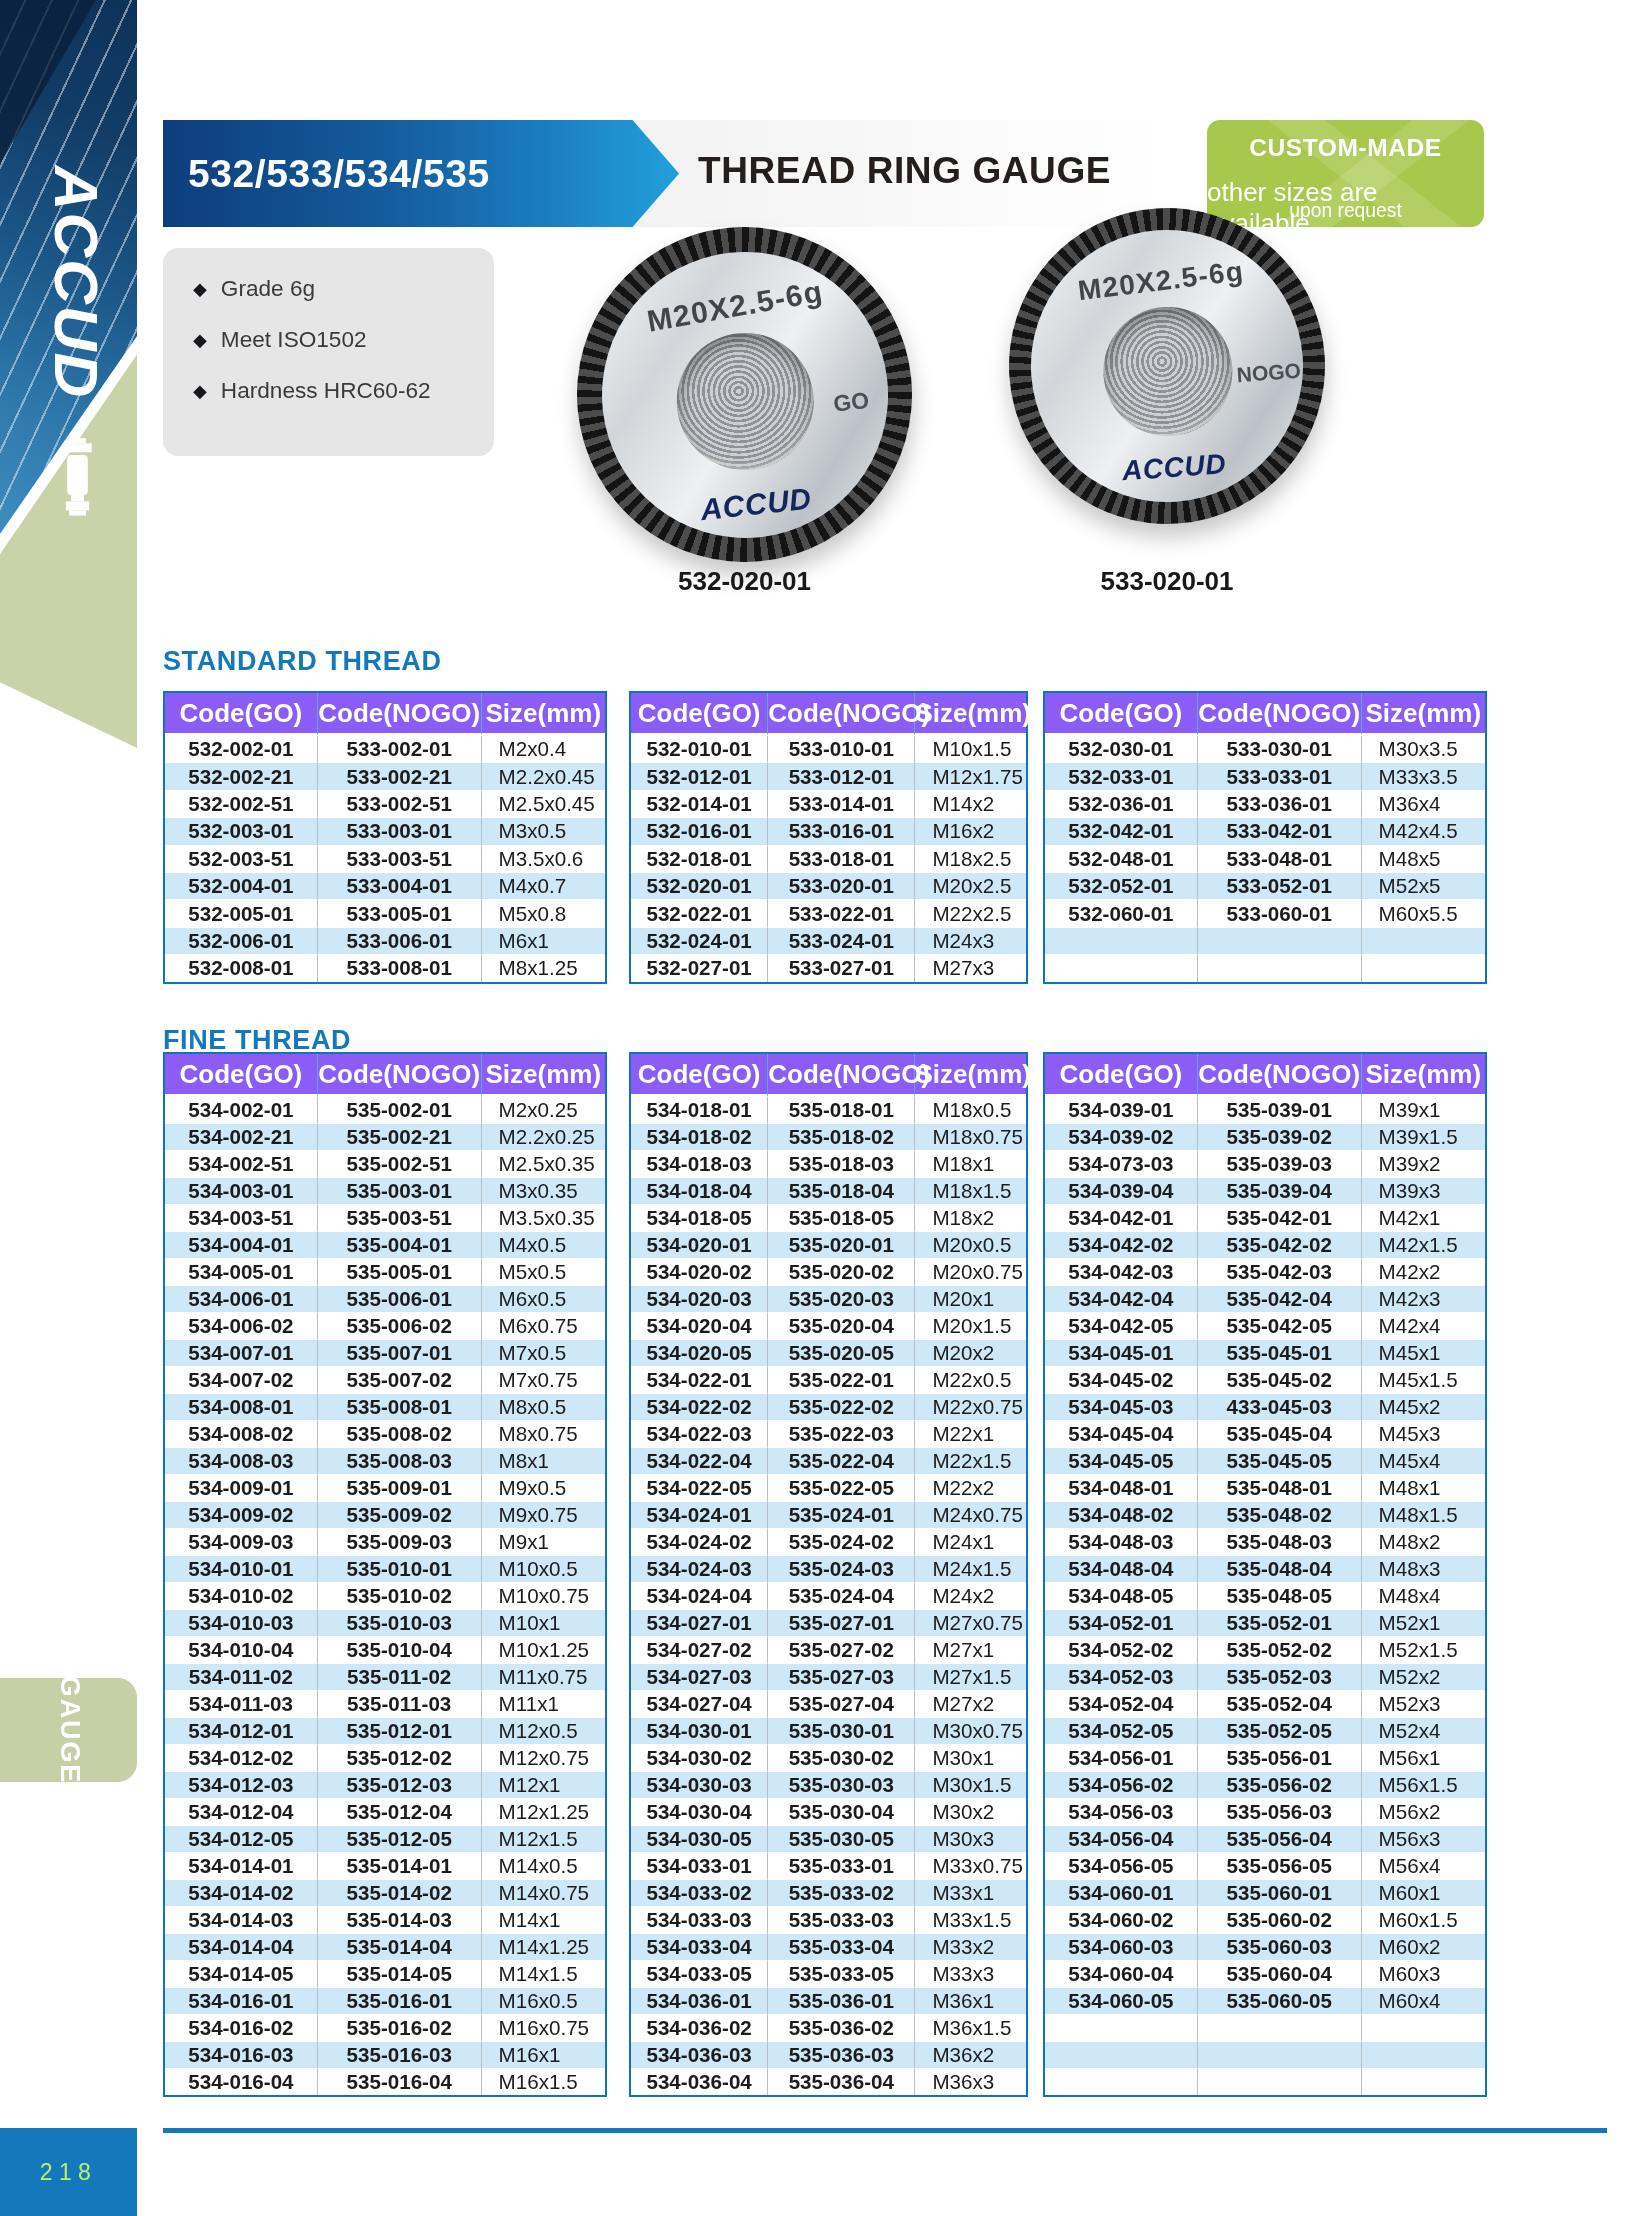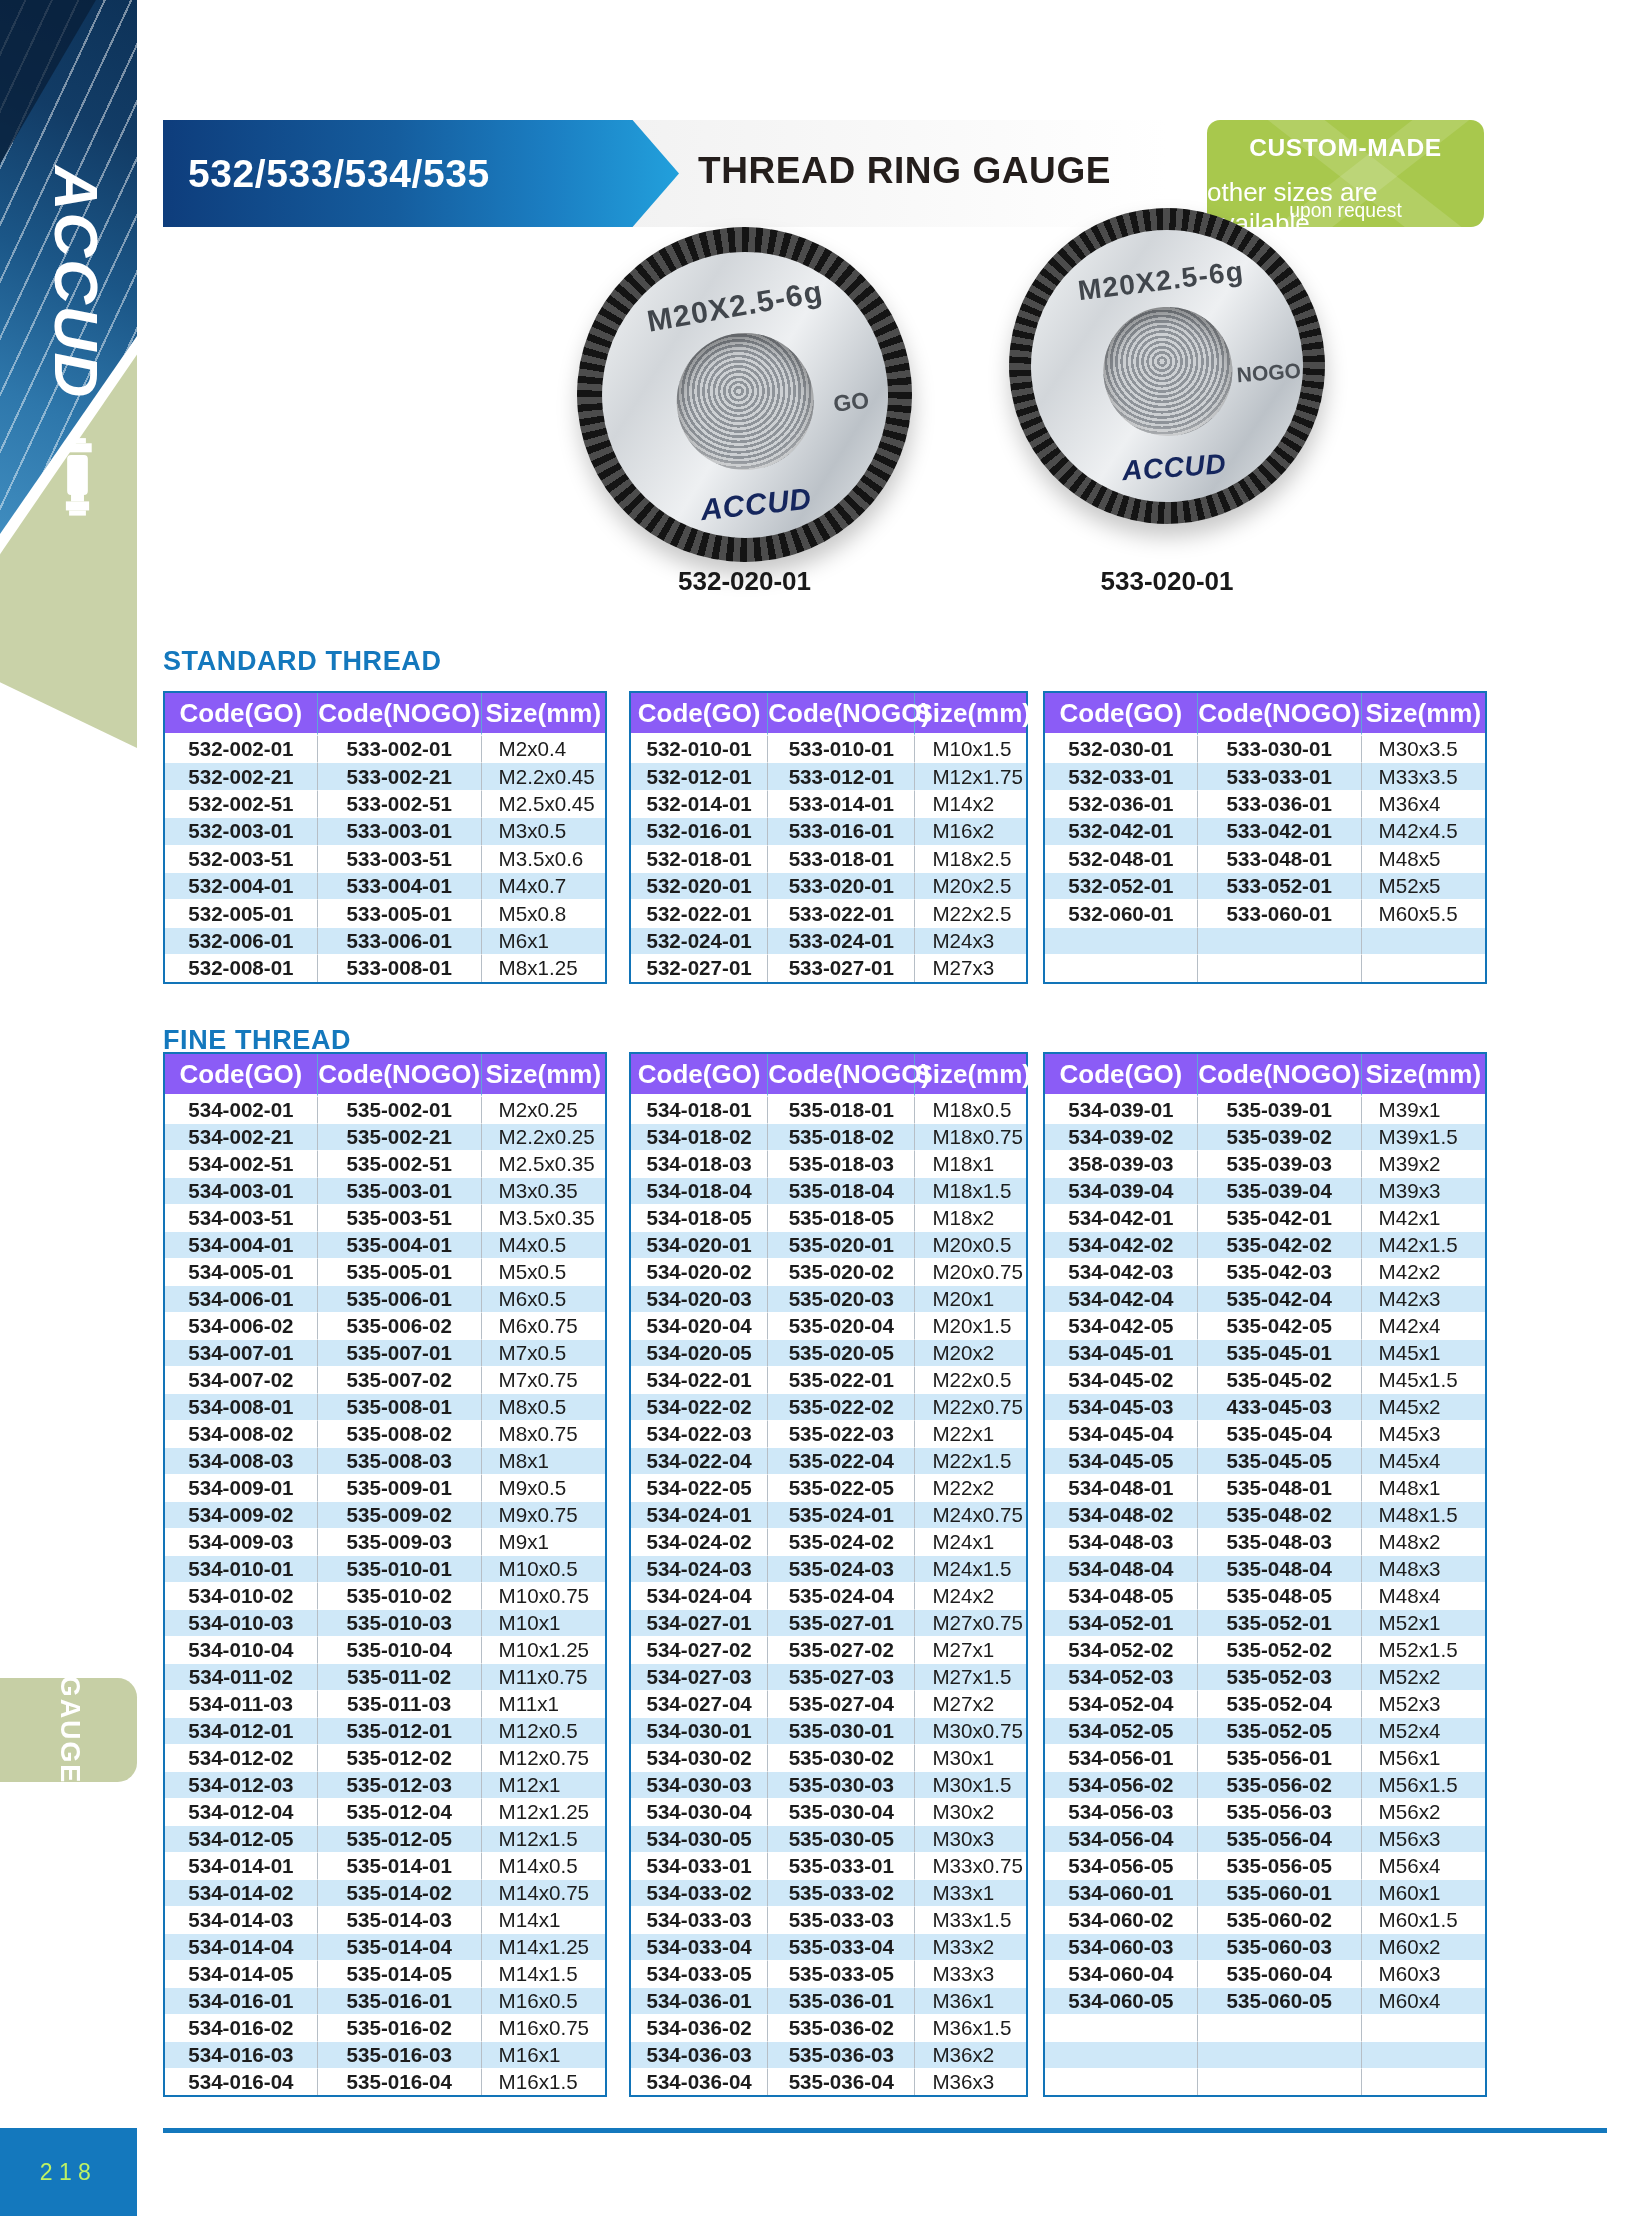--- a/index.html
+++ b/index.html
@@ -123,20 +123,28 @@
   <div class="models">532/533/534/535</div>
   <div class="page-title">THREAD RING GAUGE</div>
   <div class="badge">
     <div class="wm1"></div>
     <div class="wm2"></div>
     <div class="badge-title">CUSTOM-MADE</div>
     <div class="badge-l1">other sizes are available</div>
     <div class="badge-l2">upon request</div>
   </div>
 
+  <div class="features">
+    <div class="feature" style="top:28px;">
+      <span class="dia">◆</span><span>Grade 6g</span></div>
+    <div class="feature" style="top:79px;">
+      <span class="dia">◆</span><span>Meet ISO1502</span></div>
+    <div class="feature" style="top:130px;">
+      <span class="dia">◆</span><span>Hardness HRC60-62</span></div>
+  </div>
 
   <div class="ring" style="left:577px;top:227px;width:335px;height:335px;transform:rotate(-6deg);">
     <div class="face" style="left:24.5px;top:24.5px;width:286px;height:286px;"></div>
     <div class="hole" style="left:99px;top:106px;width:137px;height:137px;"></div>
     <div class="marking" style="top:62px;font-size:30px;transform:rotate(-4deg);">M20X2.5-6g</div>
     <div class="gotext" style="left:255px;top:173px;font-size:23px;">GO</div>
     <div class="ringbrand" style="top:261px;font-size:30px;">ACCUD</div>
   </div>
   <div class="caption" style="left:577px;top:566px;width:335px;">532-020-01</div>
 
@@ -725,21 +733,21 @@
           <td class="code">534-039-01</td>
           <td class="code">535-039-01</td>
           <td class="size">M39x1</td>
         </tr>
         <tr class="alt">
           <td class="code">534-039-02</td>
           <td class="code">535-039-02</td>
           <td class="size">M39x1.5</td>
         </tr>
         <tr>
-          <td class="code">358-039-03</td>
+          <td class="code">534-073-03</td>
           <td class="code">535-039-03</td>
           <td class="size">M39x2</td>
         </tr>
         <tr class="alt">
           <td class="code">534-039-04</td>
           <td class="code">535-039-04</td>
           <td class="size">M39x3</td>
         </tr>
         <tr>
           <td class="code">534-042-01</td>

